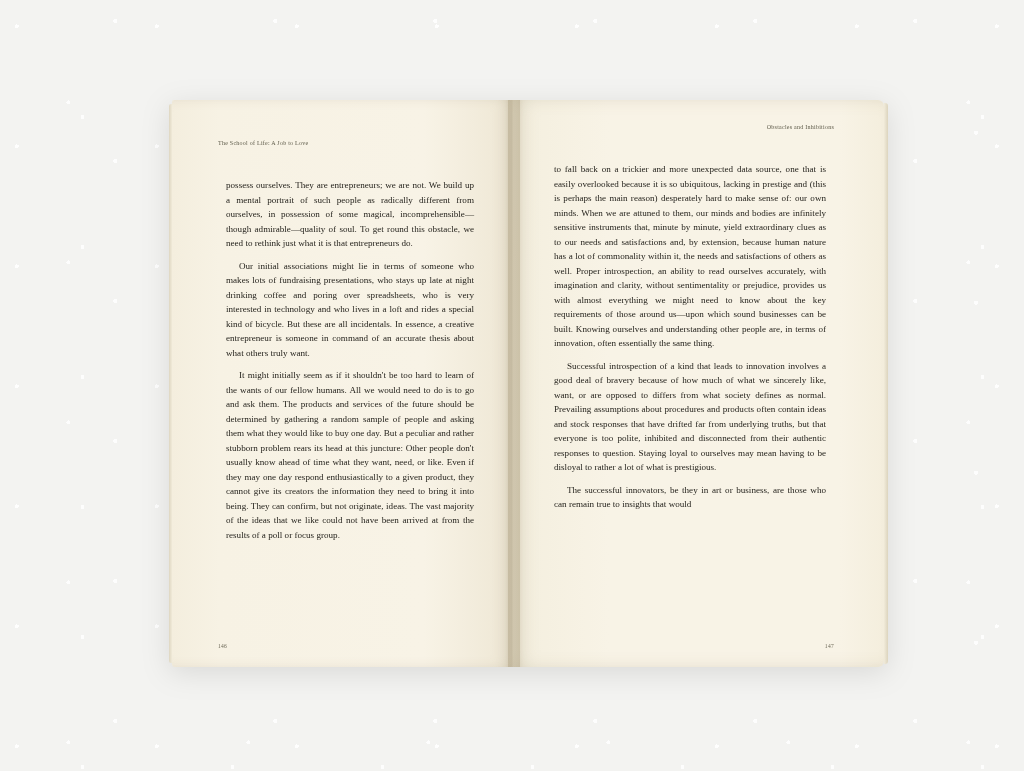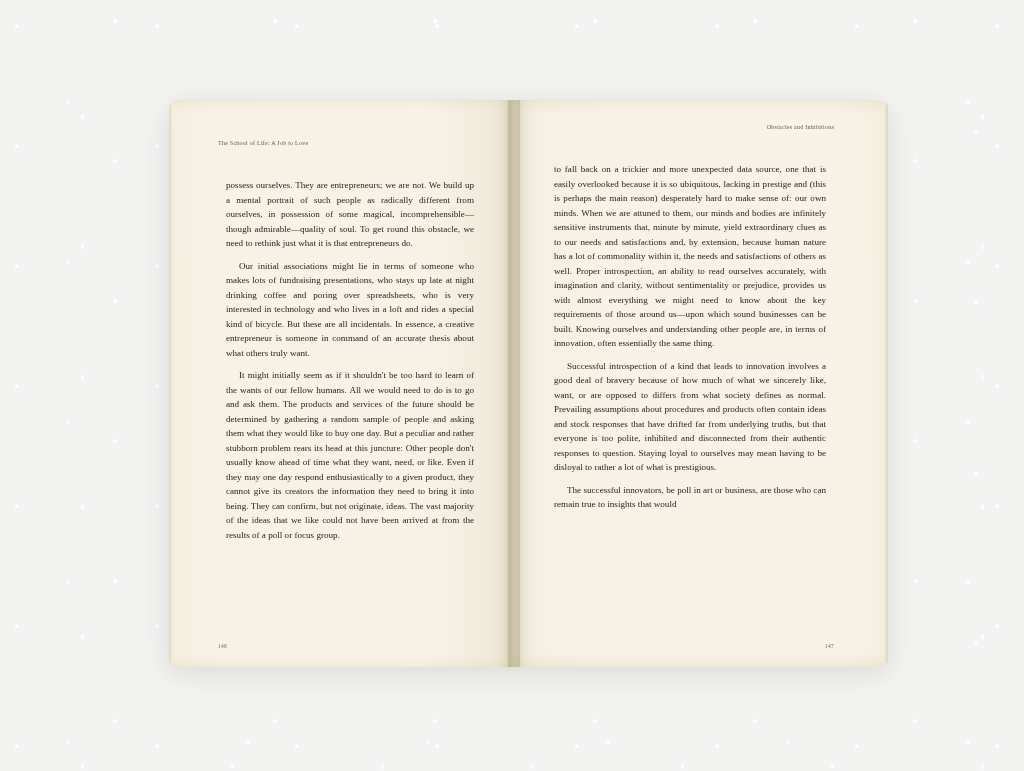--- a/index.html
+++ b/index.html
@@ -135,19 +135,19 @@
     </div>
     <div class="folio folio-left">146</div>
   </div>
 
   <div class="page page-right">
     <div class="edge-right"></div>
     <div class="running-head rh-right">Obstacles and Inhibitions</div>
     <div class="col">
       <p>to fall back on a trickier and more unexpected data source, one that is easily overlooked because it is so ubiquitous, lacking in prestige and (this is perhaps the main reason) desperately hard to make sense of: our own minds. When we are attuned to them, our minds and bodies are infinitely sensitive instruments that, minute by minute, yield extraordinary clues as to our needs and satisfactions and, by extension, because human nature has a lot of commonality within it, the needs and satisfactions of others as well. Proper introspection, an ability to read ourselves accurately, with imagination and clarity, without sentimentality or prejudice, provides us with almost everything we might need to know about the key requirements of those around us—upon which sound businesses can be built. Knowing ourselves and understanding other people are, in terms of innovation, often essentially the same thing.</p>
       <p>Successful introspection of a kind that leads to innovation involves a good deal of bravery because of how much of what we sincerely like, want, or are opposed to differs from what society defines as normal. Prevailing assumptions about procedures and products often contain ideas and stock responses that have drifted far from underlying truths, but that everyone is too polite, inhibited and disconnected from their authentic responses to question. Staying loyal to ourselves may mean having to be disloyal to rather a lot of what is prestigious.</p>
-      <p>The successful innovators, be poll in art or business, are those who can remain true to insights that would</p>
+      <p>The successful innovators, be they in art or business, are those who can remain true to insights that would</p>
     </div>
     <div class="folio folio-right">147</div>
   </div>
 
   <div class="gutter"></div>
 </div>
 
 </body></html>

